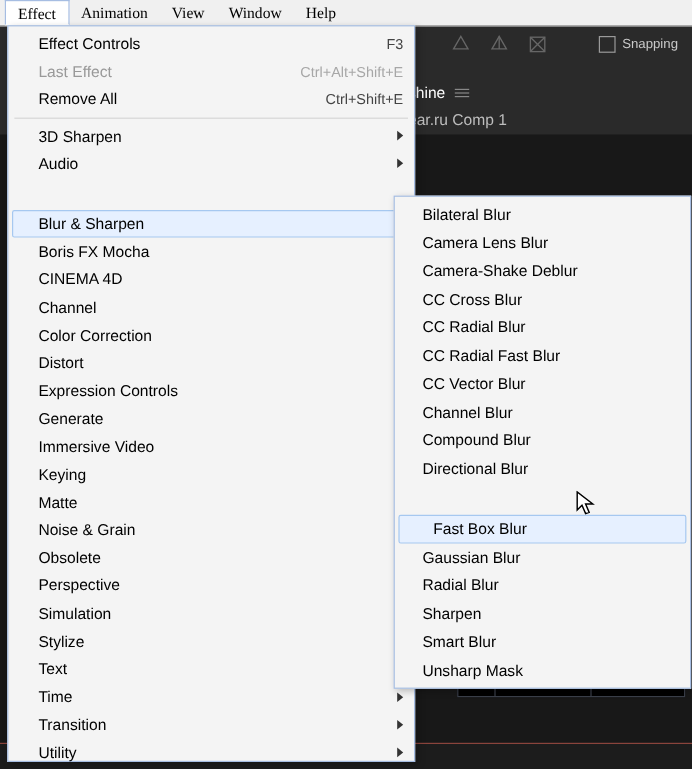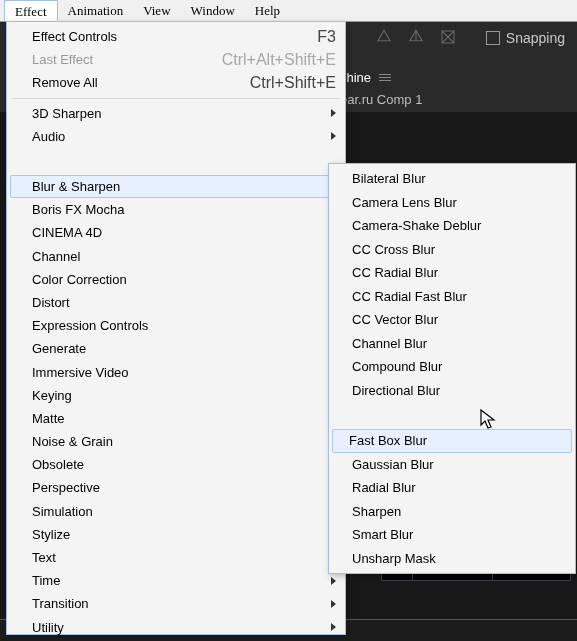--- a/index.html
+++ b/index.html
@@ -48,21 +48,21 @@
     z-index: 1;
   }
   .snapping {
     position: absolute;
     right: 12px;
     top: 8px;
     display: flex;
     align-items: center;
     gap: 6px;
     color: #c9c9c9;
-    font-size: 14px;
+    font-size: 11px;
   }
   .snap-box {
     width: 14px; height: 14px;
     border: 1px solid #9a9a9a;
     display: inline-block;
   }
   .tool-icons {
     position: absolute;
     right: 120px;
     top: 6px;
@@ -151,21 +151,21 @@
   .menu-row {
     display: flex;
     align-items: center;
     height: 23.2px;
     padding: 0 6px 0 22px;
     position: relative;
     cursor: default;
   }
   .menu-row.disabled { color: #999; }
   .menu-row .label { flex: 1; }
-  .menu-row .shortcut { color: #444; font-size: 16px; margin-left: 12px; }
+  .menu-row .shortcut { color: #444; font-size: 12px; margin-left: 12px; }
   .menu-row.disabled .shortcut { color: #a7a7a7; }
   .menu-row .arrow {
     position: absolute;
     right: 6px;
     width: 0; height: 0;
     border-top: 4px solid transparent;
     border-bottom: 4px solid transparent;
     border-left: 5px solid #333;
   }
   .menu-row.highlight {
@@ -181,21 +181,21 @@
     background: #d6d6d6;
     margin: 3px 2px;
   }
   .menu.sub {
     top: 163px;
     left: 328px;
     width: 248px;
     padding: 3px;
   }
   .menu.sub .menu-row { height: 23.5px; padding-left: 20px; }
-  .menu.sub .menu-row.highlight { padding-left: 16px; }
+  .menu.sub .menu-row.highlight { padding-left: 28px; }
 
   
   .cursor {
     position: absolute;
     top: 409px;
     left: 480px;
     z-index: 50;
     pointer-events: none;
   }
 </style>

